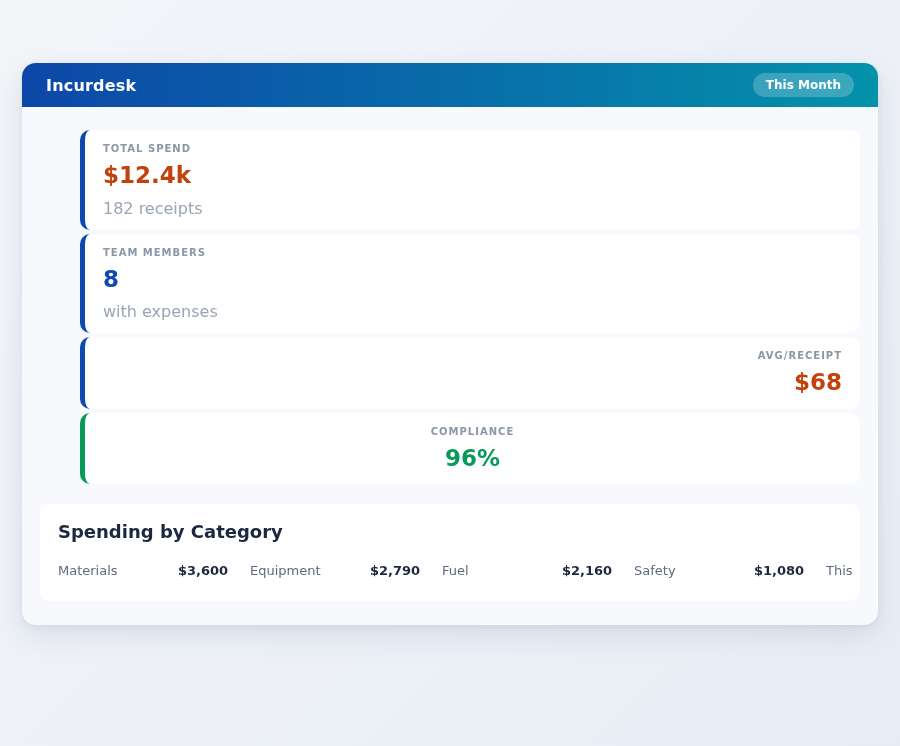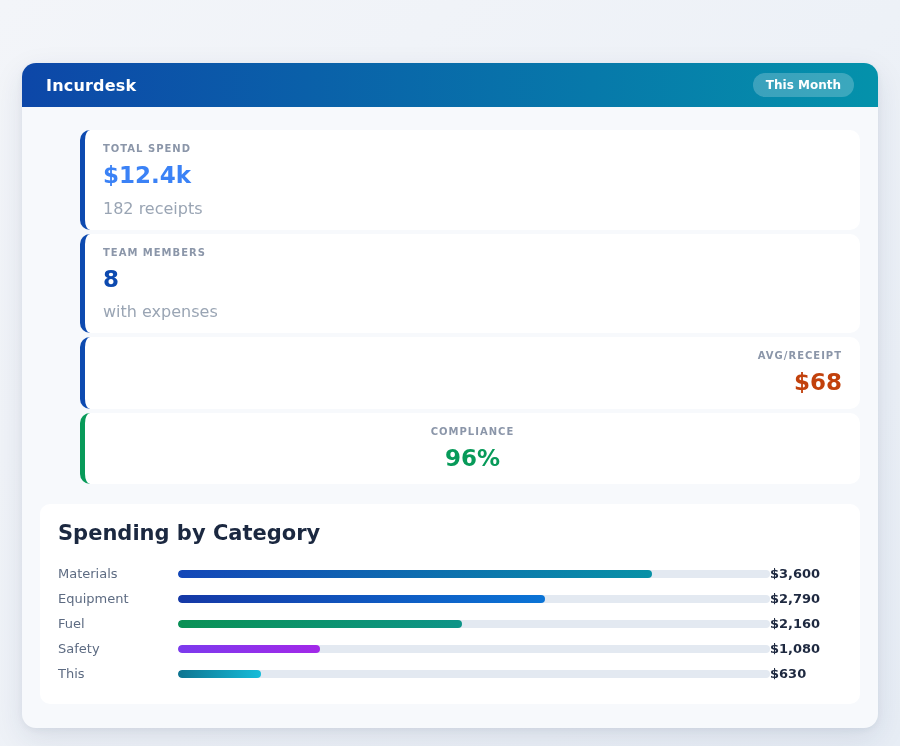--- a/index.html
+++ b/index.html
@@ -67,26 +67,26 @@
     color: #9aa5b4;
     margin-top: 9px;
   }
   .panel {
     margin-top: 20px;
     background: #ffffff;
     border-radius: 10px;
     padding: 17px 18px 18px 18px;
   }
   .panel-title {
-    font-size: 21px;
+    font-size: 18px;
     font-weight: bold;
     color: #1b2840;
     margin-bottom: 16px;
   }
-  .bar-rows { display: flex; flex-direction: column; }
+  .bar-rows { display: flex; flex-direction: row; }
   .bar-row {
     display: grid;
     grid-template-columns: 120px 1fr 72px;
     align-items: center;
     height: 25px;
   }
   .bar-row-label {
     font-size: 13px;
     color: #5d6b82;
   }
@@ -115,21 +115,21 @@
 
     <header class="app-header">
       <div class="app-title">Incurdesk</div>
       <div class="period-badge">This Month</div>
     </header>
 
     <div class="app-body">
       <div class="stats" id="stats">
           <div class="stat-card" style="border-left-color: rgb(13, 74, 176);">
             <div class="stat-label">TOTAL SPEND</div>
-            <div class="stat-value" style="color: #3b82f6;">$12.4k</div>
+            <div class="stat-value" style="color: #c2410c;">$12.4k</div>
             <div class="stat-sub">182 receipts</div>
           </div>
           <div class="stat-card" style="border-left-color: rgb(13, 74, 176);">
             <div class="stat-label">TEAM MEMBERS</div>
             <div class="stat-value" style="color: rgb(13, 74, 176);">8</div>
             <div class="stat-sub">with expenses</div>
           </div>
           <div class="stat-card" style="border-left-color: rgb(13, 74, 176); text-align: right;">
             <div class="stat-label">AVG/RECEIPT</div>
             <div class="stat-value" style="color: #c2410c;">$68</div>

